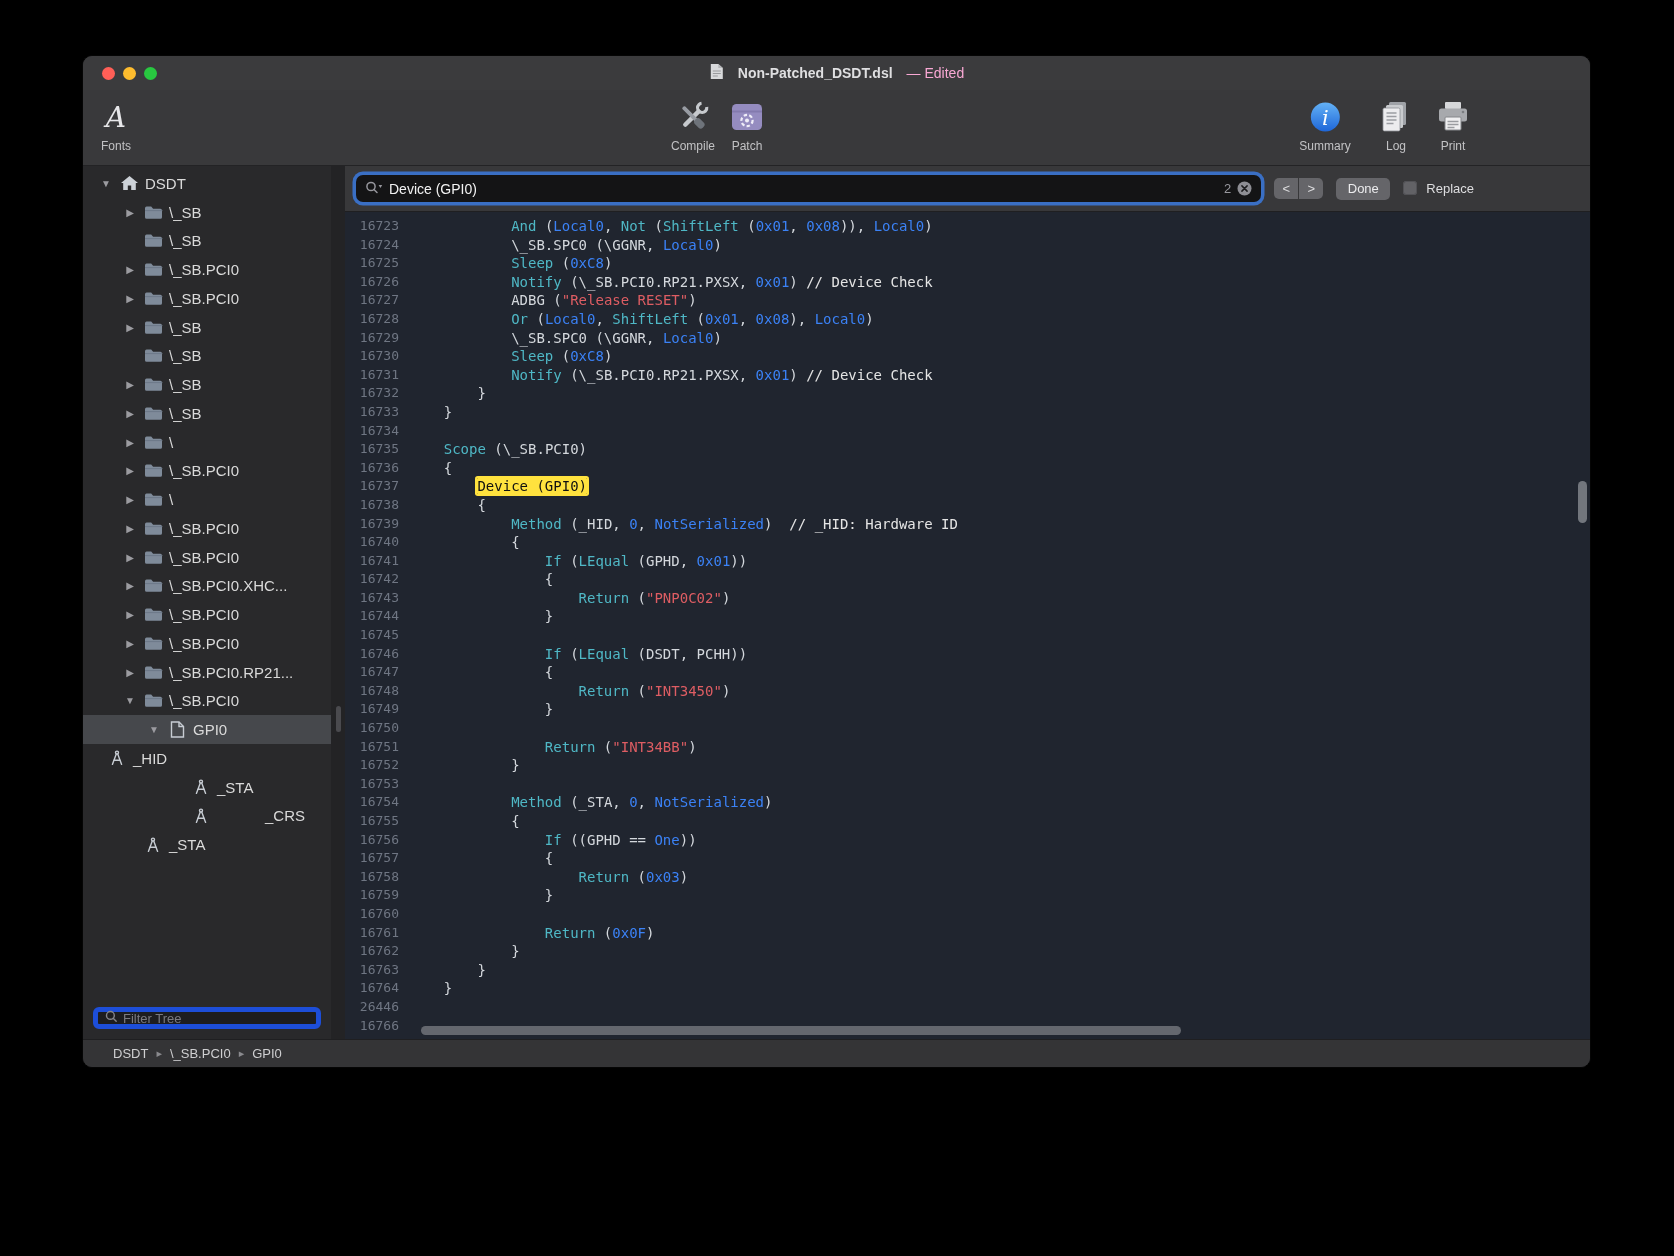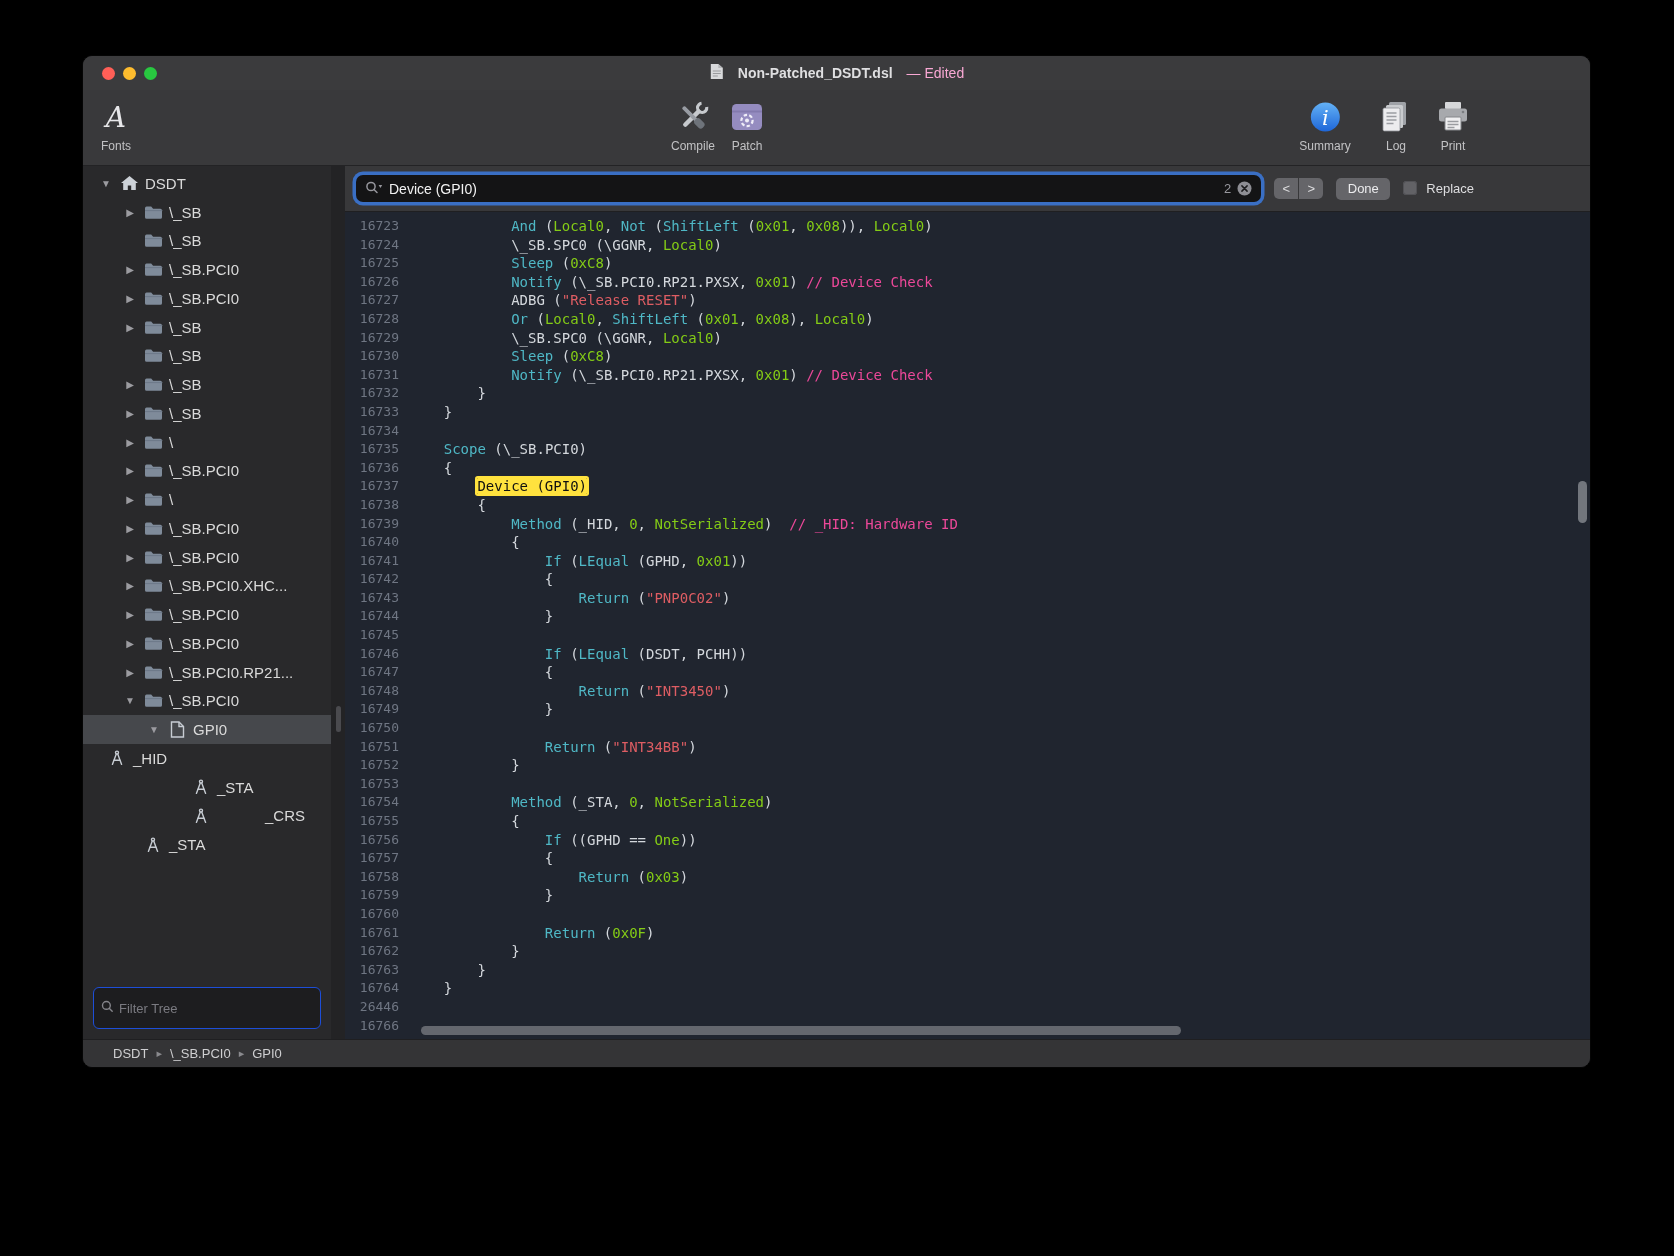--- a/index.html
+++ b/index.html
@@ -39,22 +39,22 @@
   
   .sidebar { width:248px; background:#29292b; display:flex; flex-direction:column;
              flex:0 0 auto; }
   .tree { flex:1; padding-top:3px; overflow:hidden; }
   .tree-row { height:28.75px; display:flex; align-items:center; color:#dadada;
               font-size:15px; white-space:nowrap; }
   .tree-row.selected { background:#46484c; }
   .tree-arrow { width:22px; flex:0 0 auto; text-align:center; color:#9b9ba0; font-size:10px; }
   .tree-icon { width:24px; flex:0 0 auto; display:flex; justify-content:center; align-items:center; }
   .tree-label { padding-left:4px; }
-  .filter-box { margin:6px 10px 10px 10px; height:42px; background:#1d1d1f;
-                border:1px solid #1d4ed8; border-radius:6px; display:flex;
+  .filter-box { margin:6px 10px 10px 10px; height:22px; background:#1d1d1f;
+                border:5px solid #1d4ed8; border-radius:6px; display:flex;
                 align-items:center; padding:6px 7px; gap:5px; flex:0 0 auto; }
   .filter-input { flex:1; background:transparent; border:none; outline:none;
                   color:#d0d0d0; font-size:13px; font-family:"Liberation Sans",sans-serif; }
   .filter-input::placeholder { color:#7a7a80; }
 
   
   .divider { width:14px; background:#232325; position:relative; flex:0 0 auto; cursor:col-resize; }
   .divider-handle { position:absolute; left:4.5px; top:540px; width:5px; height:26px;
                     border-radius:3px; background:#4a4a4e; display:block; }
 
@@ -85,23 +85,23 @@
   
   .editor { flex:1; background:#20252f; position:relative; overflow:hidden;
             font-family:"DejaVu Sans Mono", monospace; }
   .code-area { padding-top:5px; }
   .code-line { display:flex; height:18.6px; line-height:18.6px; white-space:pre; font-size:14px; }
   .ln { width:65px; flex:0 0 auto; text-align:right; padding-right:11px;
         color:#6f7683; font-size:13px; }
   .code { color:#d4d8dd; }
   .tok-p { color:#d4d8dd; }
   .tok-k { color:#4fb8c6; }
-  .tok-m { color:#84cc16; }
+  .tok-m { color:#3b82f6; }
   .tok-s { color:#de5d63; }
-  .tok-c { color:#ec4899; }
+  .tok-c { color:#e5e5e5; }
   .tok-hl { background:#ffe23e; color:#101010; box-shadow:0 0 0 2px #ffe23e; border-radius:1px; }
 
   .vscroll { position:absolute; right:3px; top:269px; width:9px; height:42px;
              background:#7b7f86; border-radius:5px; opacity:.9; }
   .hscroll { position:absolute; left:76px; bottom:4px; width:760px; height:9px;
              background:#6b6f75; border-radius:5px; opacity:.9; }
 
   
   .statusbar { height:28px; background:#343436; border-top:1px solid #1f1f21;
                display:flex; align-items:center; padding-left:30px; flex:0 0 auto; }

